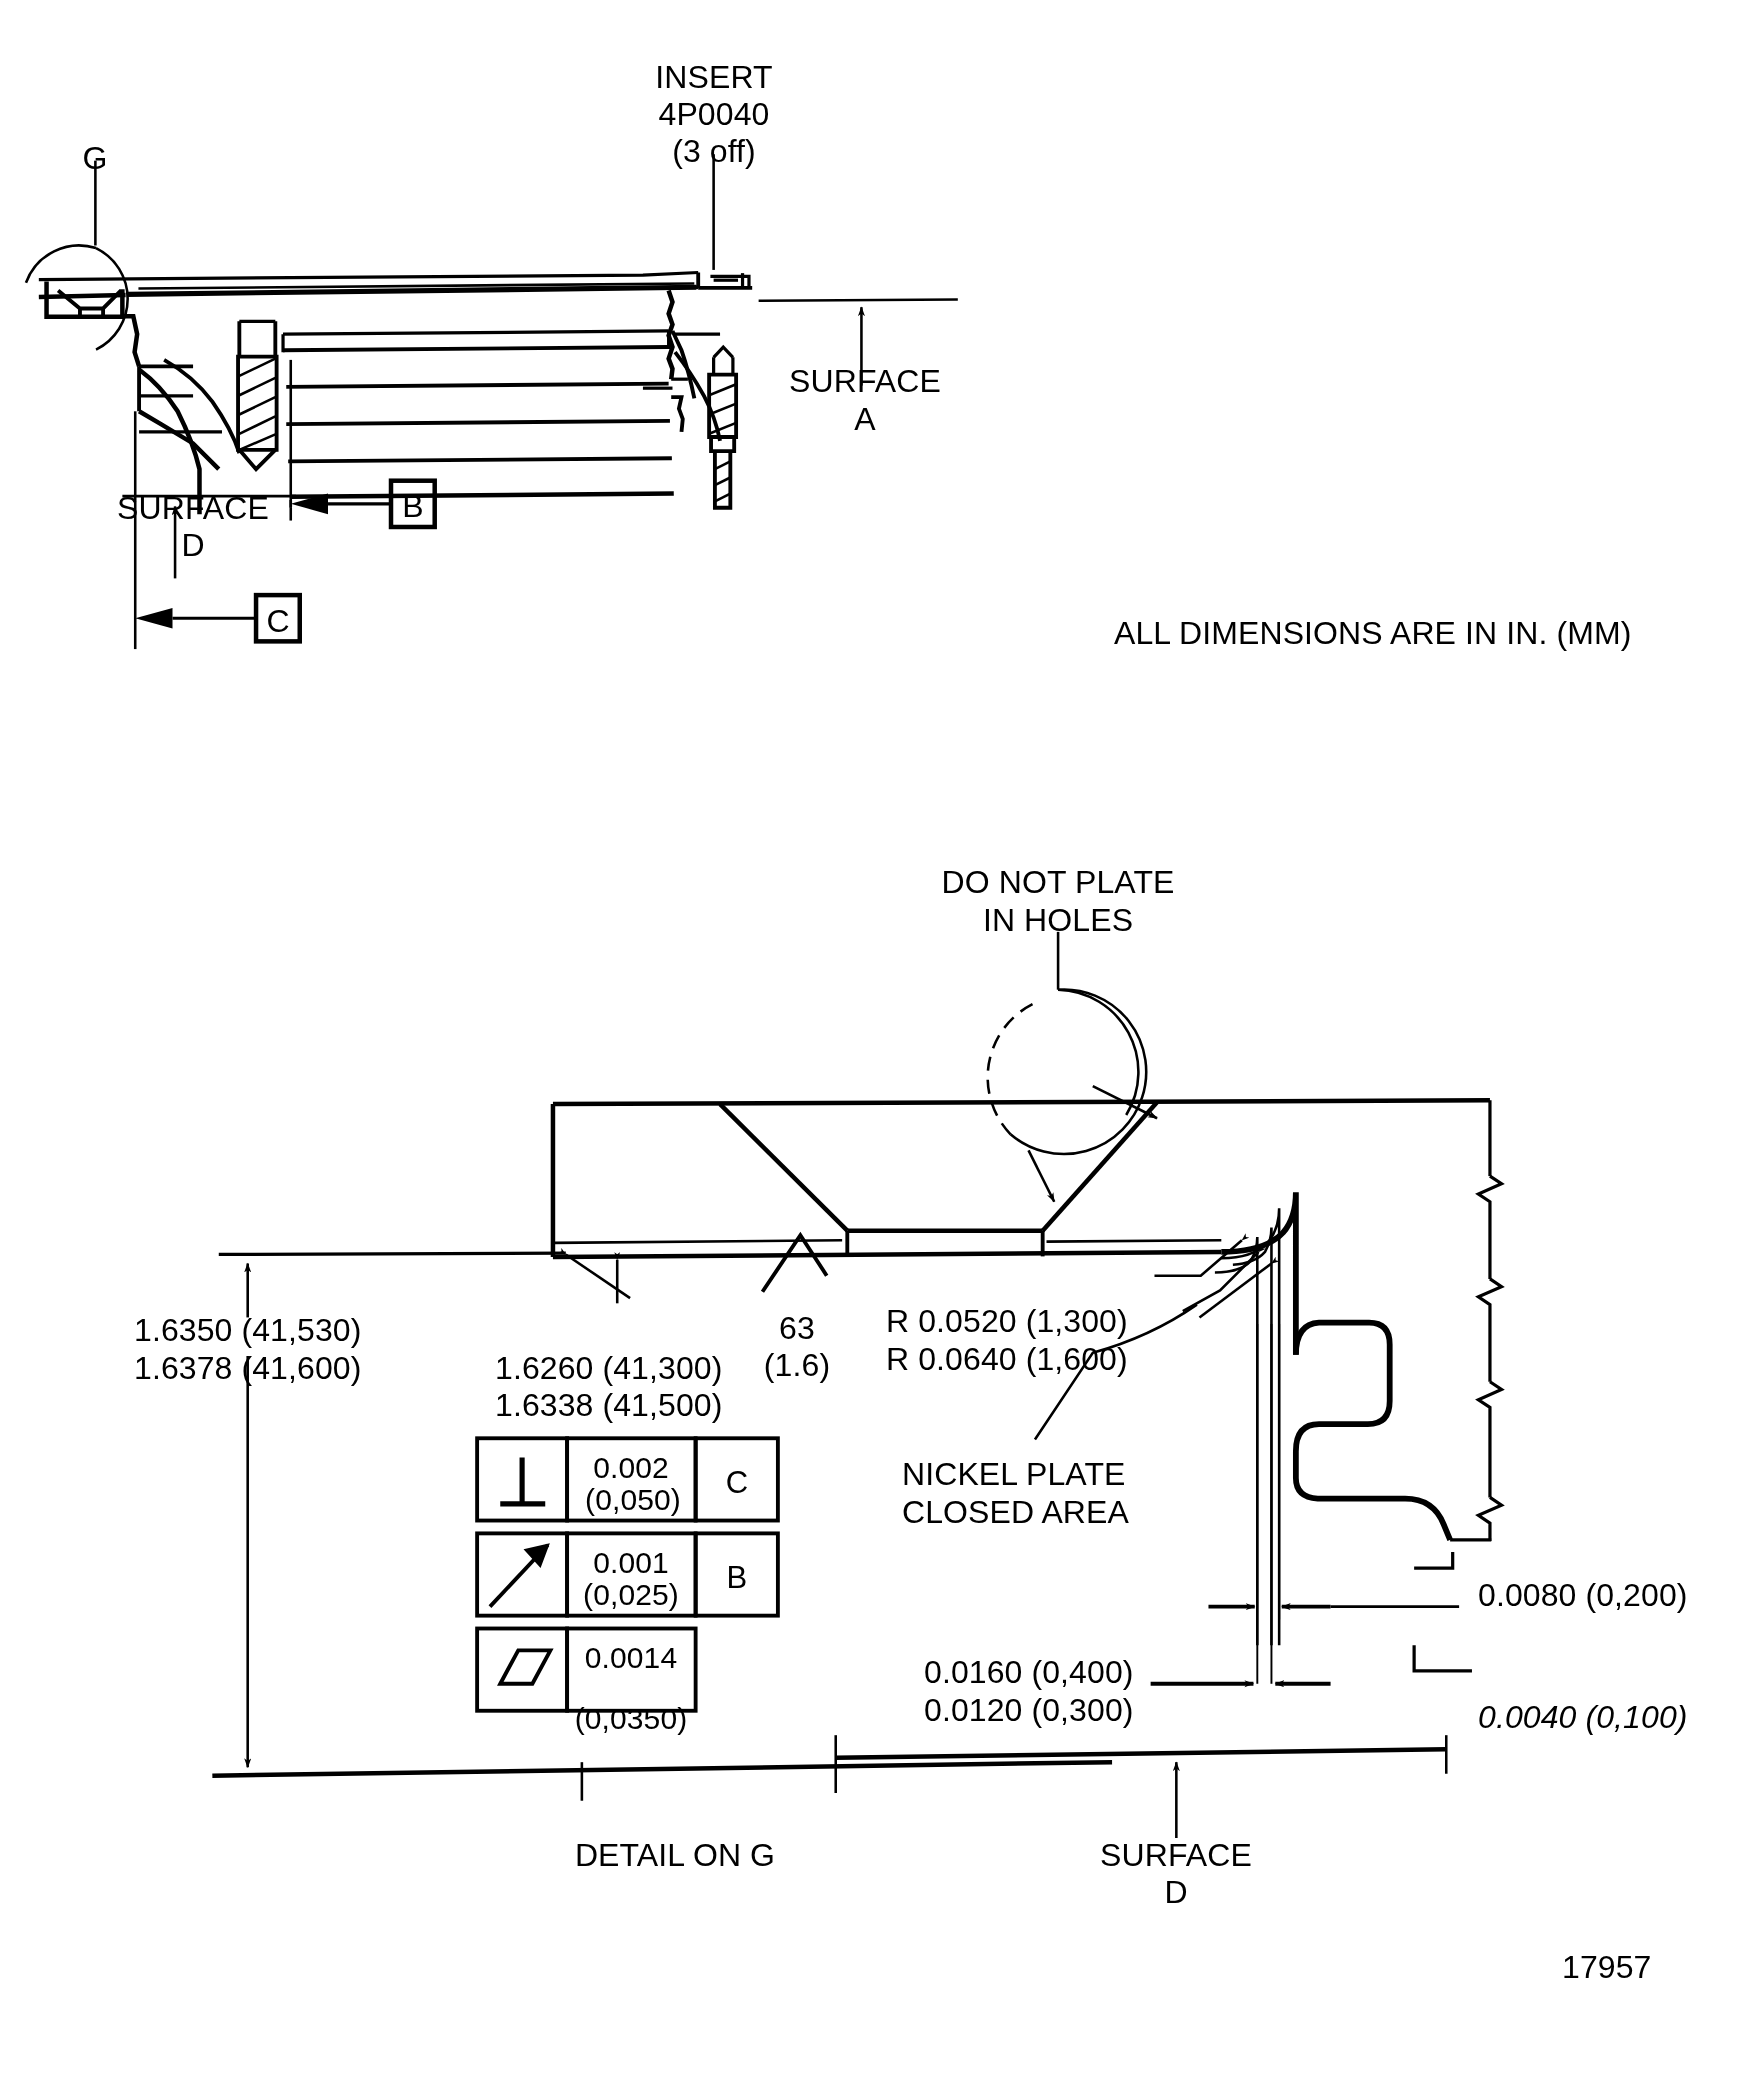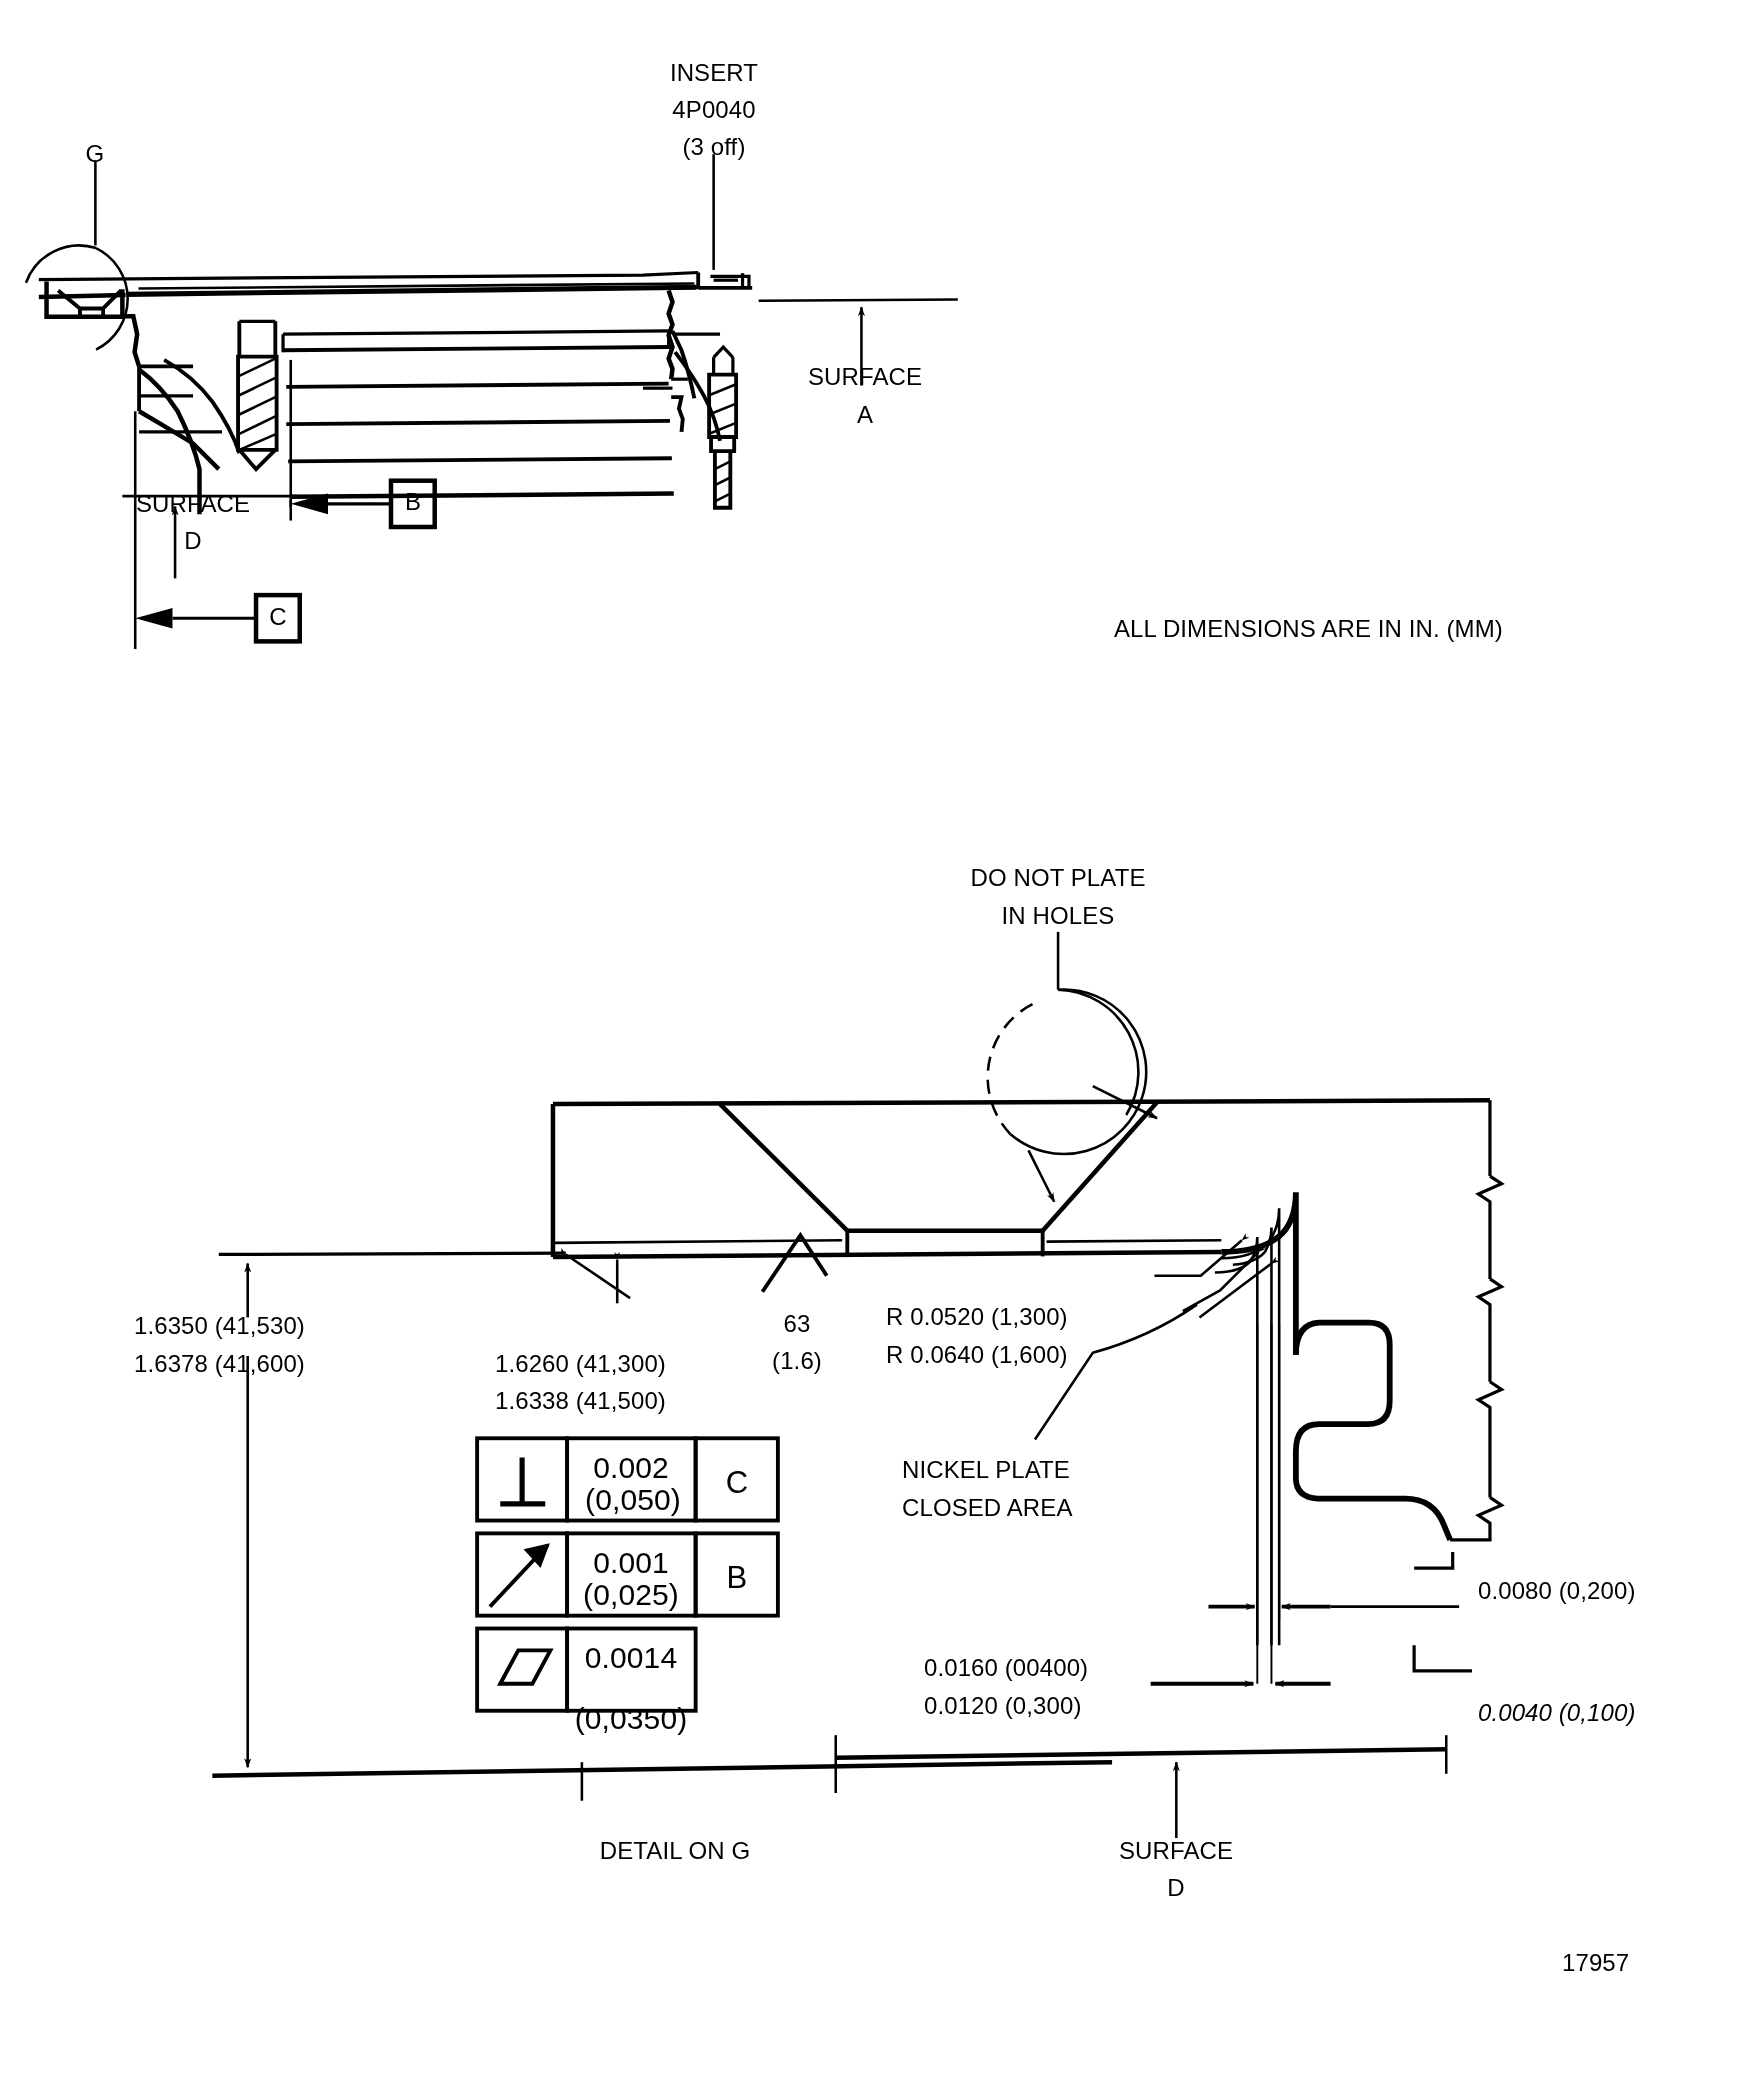--- a/index.html
+++ b/index.html
@@ -3,21 +3,21 @@
 <meta charset="utf-8">
 <style>
   html,body{margin:0;padding:0;background:#ffffff;}
   body{width:1755px;height:2097px;position:relative;overflow:hidden;
        font-family:"Liberation Sans", sans-serif;color:#000;}
   #stage{position:absolute;left:0;top:0;width:1755px;height:2097px;}
   svg.layer{position:absolute;left:0;top:0;width:1755px;height:2097px;}
   .lbl{position:absolute;white-space:pre;line-height:1.22;letter-spacing:0.1px;}
   .t46{font-size:30px;}
   .t48{font-size:31px;}
-  .t50{font-size:24px;}
+  .t50{font-size:32px;}
   .ctr{text-align:center;transform:translateX(-50%);}
   .lft{text-align:left;}
 </style>
 </head>
 <body>
 
 <div id="stage">
 
 <svg class="layer" viewBox="0 0 2730 3263">
   <defs>
@@ -270,21 +270,21 @@
 
 <div class="lbl t50 lft" style="left:886px;top:1302px;">R 0.0520 (1,300)</div>
 <div class="lbl t50 lft" style="left:886px;top:1340px;">R 0.0640 (1,600)</div>
 
 <div class="lbl t50 lft" style="left:902px;top:1455px;">NICKEL PLATE</div>
 <div class="lbl t50 lft" style="left:902px;top:1493px;">CLOSED AREA</div>
 
 <div class="lbl t50 lft" style="left:1478px;top:1576px;">0.0080 (0,200)</div>
 <div class="lbl t50 lft" style="left:1478px;top:1698px;font-style:italic;">0.0040 (0,100)</div>
 
-<div class="lbl t50 lft" style="left:924px;top:1653px;">0.0160 (00400)</div>
+<div class="lbl t50 lft" style="left:924px;top:1653px;">0.0160 (0,400)</div>
 <div class="lbl t50 lft" style="left:924px;top:1691px;">0.0120 (0,300)</div>
 
 <div class="lbl t46 ctr" style="left:631px;top:1450px;">0.002</div>
 <div class="lbl t46 ctr" style="left:609px;top:1482px;margin-left:24px;">(0,050)</div>
 <div class="lbl t48 ctr" style="left:737px;top:1464px;">C</div>
 
 <div class="lbl t46 ctr" style="left:631px;top:1545px;">0.001</div>
 <div class="lbl t46 ctr" style="left:631px;top:1577px;">(0,025)</div>
 <div class="lbl t48 ctr" style="left:737px;top:1559px;">B</div>
 

